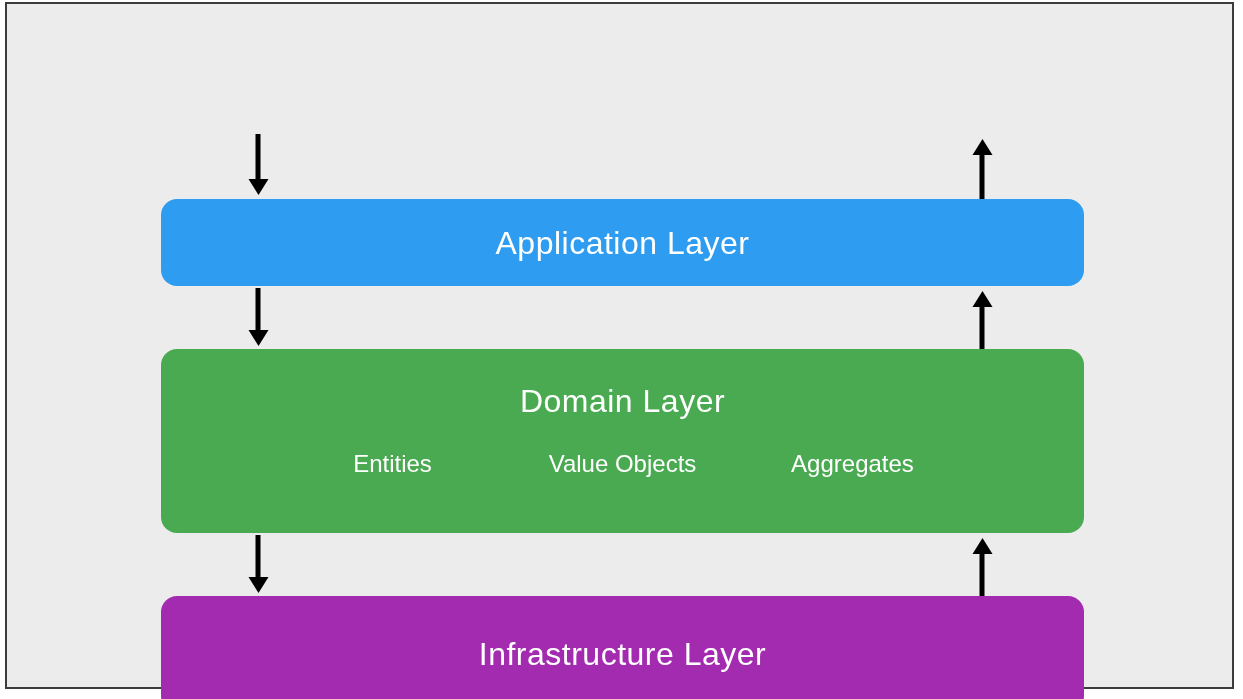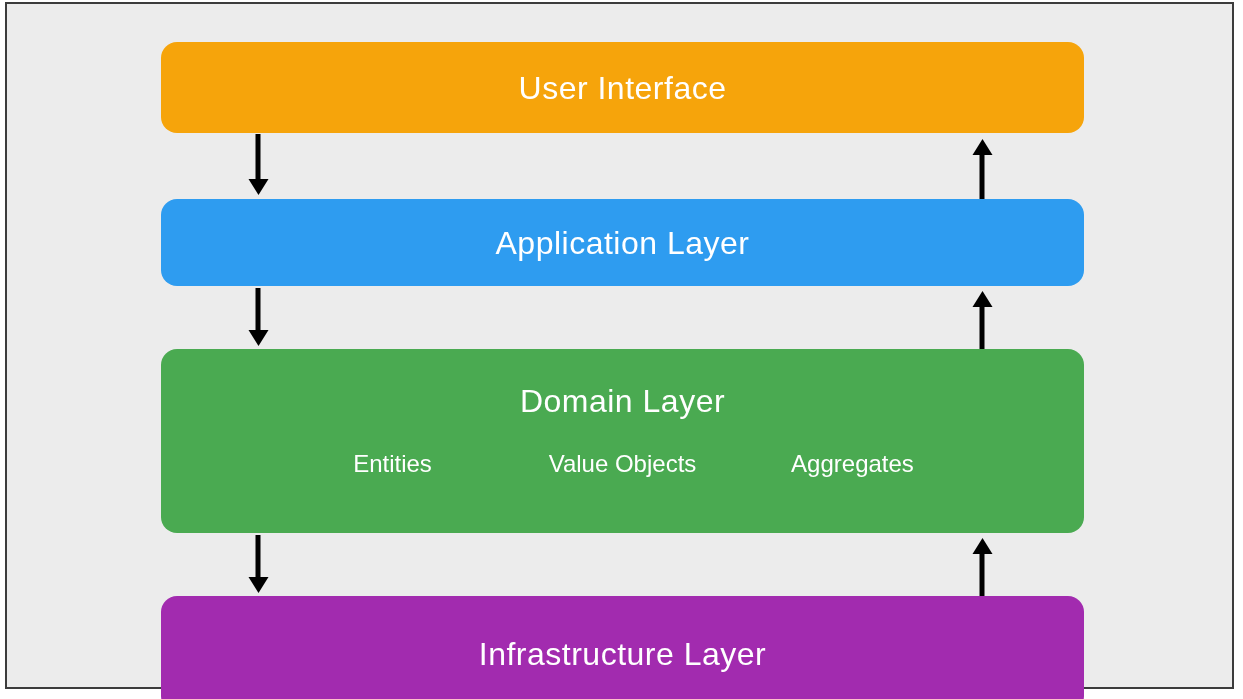--- a/index.html
+++ b/index.html
@@ -102,23 +102,20 @@
   .gap2.down { top: 284px; height: 43px; }
   .gap2.up   { top: 302px; height: 43px; }
   .gap3.down { top: 531px; height: 43px; }
   .gap3.up   { top: 549px; height: 43px; }
 </style>
 </head>
 <body>
 
 <div class="frame" data-bind-bg="diagram.background" style="background: rgb(236, 236, 236);">
 
-  <div class="layer box-ui" data-bind-bg="diagram.layers.0.color" style="background: rgb(246, 164, 11);">
-    <span class="layer-title" data-bind="diagram.layers.0.label">User Interface</span>
-  </div>
 
   <div class="layer box-domain" data-bind-bg="diagram.layers.2.color" style="background: rgb(74, 170, 81);">
     <span class="layer-title" data-bind="diagram.layers.2.label">Domain Layer</span>
     <div class="sub-row">
       <span class="sub-label" data-bind="diagram.layers.2.children.0.label">Entities</span>
       <span class="sub-label" data-bind="diagram.layers.2.children.1.label">Value Objects</span>
       <span class="sub-label" data-bind="diagram.layers.2.children.2.label">Aggregates</span>
     </div>
   </div>
 

